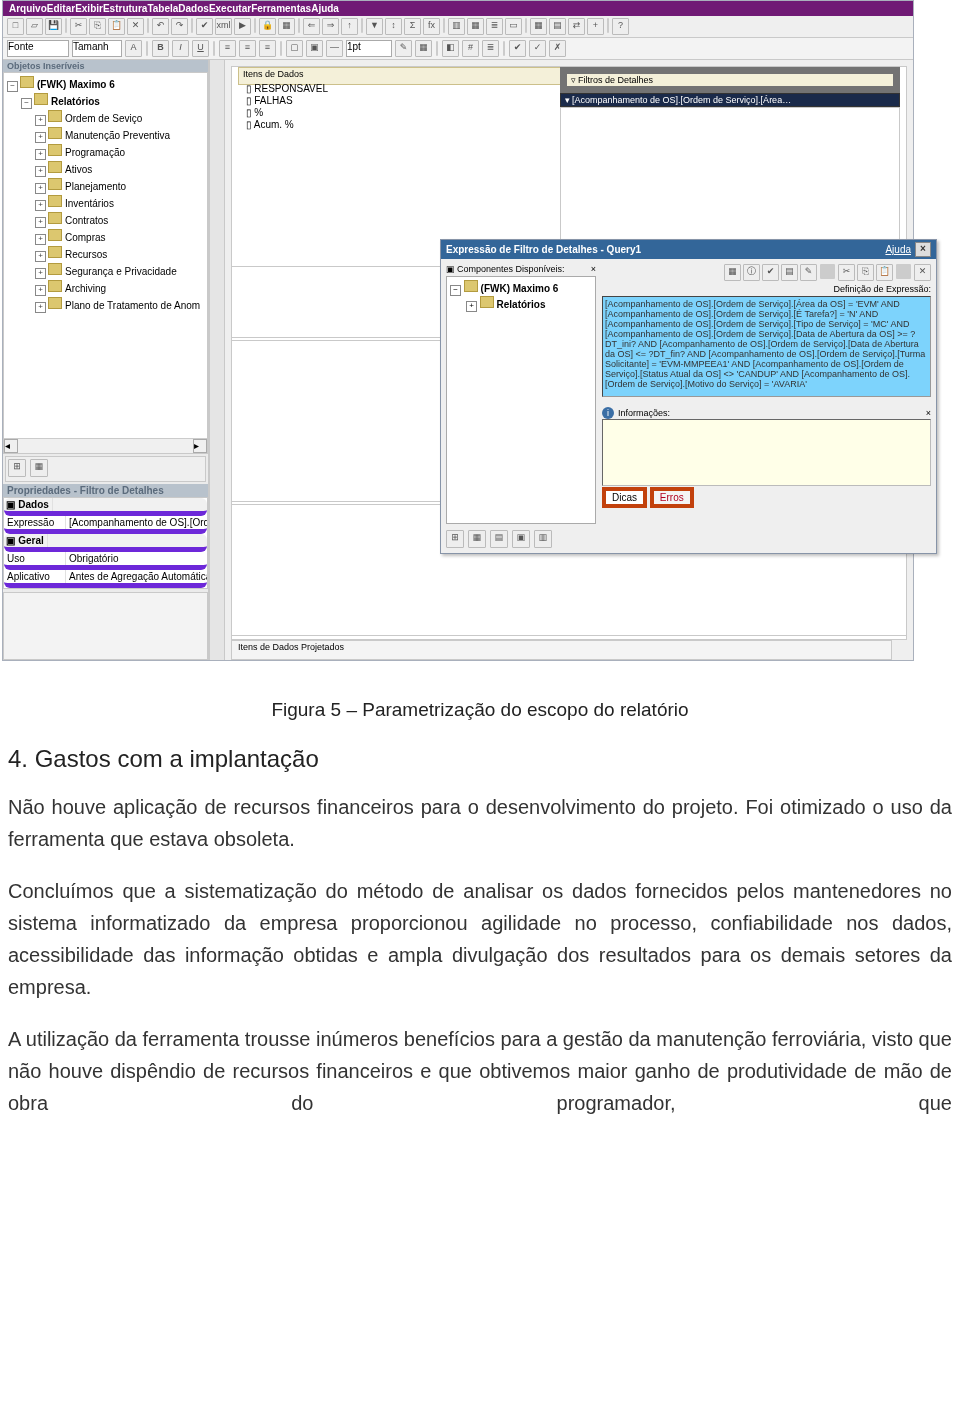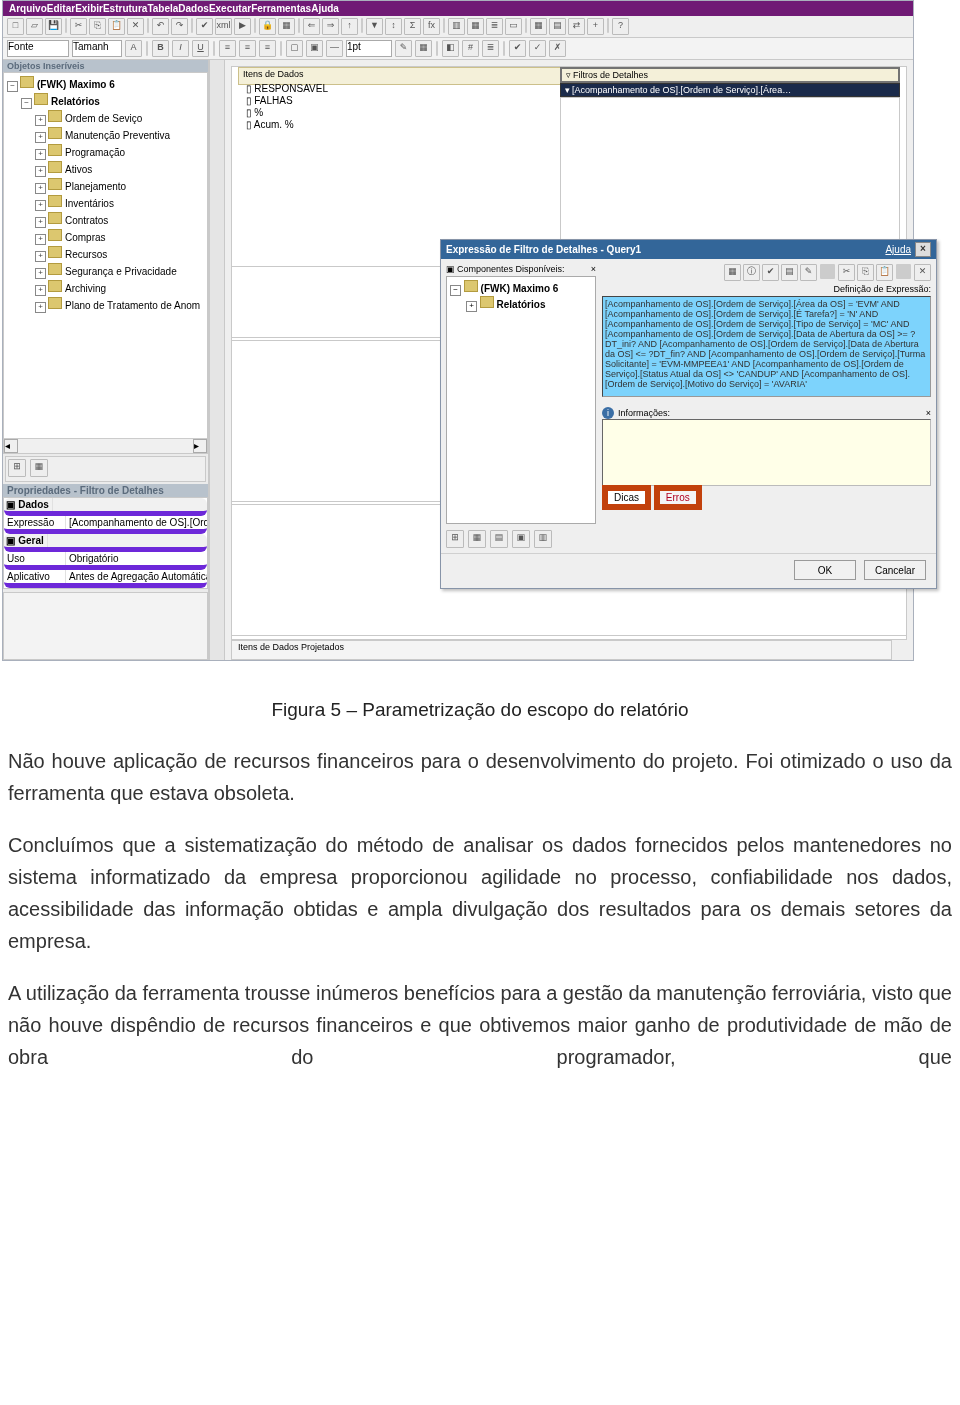--- a/index.html
+++ b/index.html
@@ -36,21 +36,21 @@
   .center { flex:1; background:#efefef; position:relative; }
   .canvas { position:absolute; inset:6px 6px 20px 6px; background:#fff; border:1px solid #c9c9c9;}
   .canvas2 { position:absolute; left:6px; right:6px; top:206px; height:70px; background:#fff; border:1px solid #c9c9c9;}
   .canvas3 { position:absolute; left:6px; right:6px; top:280px; height:160px; background:#fff; border:1px solid #c9c9c9;}
   .canvas4 { position:absolute; left:6px; right:6px; top:444px; height:130px; background:#fff; border:1px solid #c9c9c9;}
   .items-header { position:absolute; top:0; left:6px; right:6px; height:14px; background:#f4f0d9; border:1px solid #ccc08a; font-size:9px; padding:1px 4px;}
   .items-list { position:absolute; top:16px; left:6px; width:320px; }
   .items-list div { font-size:10px; padding:0 0 1px 8px;}
   .status { position:absolute; left:6px; right:21px; bottom:0; height:16px; border:1px solid #c9c9c9; background:#f4f4f4; font-size:9px; padding:1px 6px;}
   .right-col { width:340px; position:absolute; top:0; right:6px; bottom:20px; }
-  .right-col .hdr { background:#f4f0d9; border:2px solid #737373; font-size:9px; padding:1px 4px;}
+  .right-col .hdr { background:#f4f0d9; border:7px solid #737373; font-size:9px; padding:1px 4px;}
   .right-col .sel-row { background:#1a2a4a; color:#fff; font-size:9px; padding:1px 4px; border:1px solid #333;}
   .right-col .box { background:#fff; border:1px solid #c9c9c9; height:168px;}
   
   .dialog { position:absolute; left:215px; top:179px; width:495px; background:#efefef; border:1px solid #8794a8; box-shadow:2px 2px 3px rgba(0,0,0,.25);}
   .dlg-title { background:#336699; color:#fff; font-weight:bold; font-size:10px; display:flex; align-items:center; padding:2px 5px; }
   .dlg-title .sp { flex:1;}
   .dlg-title .x { width:14px; height:13px; background:#ddd; color:#333; border:1px solid #888; text-align:center; line-height:11px; font-size:10px; margin-left:4px;}
   .dlg-body { display:flex; gap:6px; padding:5px; }
   .dlg-left { width:150px; }
   .dlg-left .lbl { font-size:9px; padding-bottom:2px; display:flex; justify-content:space-between;}
@@ -59,21 +59,21 @@
   .dlg-btm .tb{width:16px;height:16px;}
   .dlg-right { flex:1; }
   .dlg-right .tools { height:17px; display:flex; justify-content:flex-end; gap:2px; margin-bottom:3px;}
   .dlg-right .tools .tb{width:15px;height:15px;}
   .dlg-right .lbl { font-size:9px; margin:2px 0;text-align:right;}
   .expr { background:#7dd3fc; border:1px inset #999; height:95px; font-size:9px; padding:2px; overflow:hidden; color:#333;}
   .info-lbl { font-size:9px; margin-top:10px; display:flex; align-items:center; gap:4px;}
   .info-lbl .i { display:inline-block;width:12px;height:12px;border-radius:50%;background:#3a6ea5;color:#fff;text-align:center;line-height:12px;font-size:9px;}
   .info-box { background:#ffffe8; border:1px inset #bbb; height:65px;}
   .tabs-btm { margin-top:6px; font-size:10px;}
-  .tabs-btm span { border:6px solid #c2410c; padding:1px 6px; background:#f4f4f4;}
+  .tabs-btm span { border:4px solid #c2410c; padding:1px 6px; background:#f4f4f4;}
   .tabs-btm span.on{background:#fff;}
   .dlg-foot { display:flex; justify-content:flex-end; gap:8px; padding:6px 10px 8px; border-top:1px solid #d0d0d0;}
   .dlg-foot button { font-size:10px; width:62px; height:20px; background:#f1f1f1; border:1px solid #9a9a9a;}
   
   .doc { padding:10px 8px 4px 8px; }
   .fig-caption { text-align:center; font-size:19px; color:#222; margin:28px 0 24px;}
   h2 { font-size:24px; font-weight:normal; color:#222; margin:20px 0 18px;}
   p { margin:0 0 20px; line-height:1.6; color:#333; text-align:justify;}
   p.last { text-align:justify; text-justify:inter-word;}
 </style>
@@ -290,29 +290,26 @@
                   <span style="flex:1"></span>
                   <span>×</span>
                 </div>
             <div class="info-box"></div>
             <div class="tabs-btm">
               <span class="on">Dicas</span>
               <span style="color:#b00020;">Erros</span>
             </div>
           </div>
         </div>
-        <div class="dlg-foot">
-          <button>OK</button>
-          <button>Cancelar</button>
-        </div>
       </div>
     </div>
   </div>
 </div>
 
 <div class="doc">
   <div class="fig-caption">Figura 5 – Parametrização do escopo do relatório</div>
+  <h2>4. Gastos com a implantação</h2>
   <p>Não houve aplicação de recursos financeiros para o desenvolvimento do projeto. Foi otimizado o uso da ferramenta que estava obsoleta.</p>
   <p>Concluímos que a sistematização do método de analisar os dados fornecidos pelos mantenedores no sistema informatizado da empresa proporcionou agilidade no processo, confiabilidade nos dados, acessibilidade das informação obtidas e ampla divulgação dos resultados para os demais setores da empresa.</p>
   <p class="last" style="text-align-last:justify;">A utilização da ferramenta trousse inúmeros benefícios para a gestão da manutenção ferroviária, visto que não houve dispêndio de recursos financeiros e que obtivemos maior ganho de produtividade de mão de obra do programador, que</p>
 </div>
 
 </div>
 
 </body></html>

